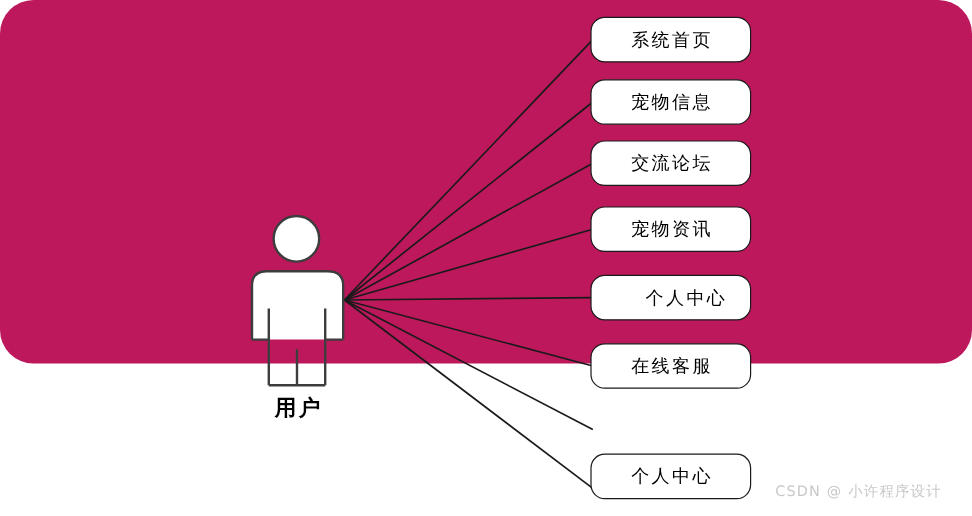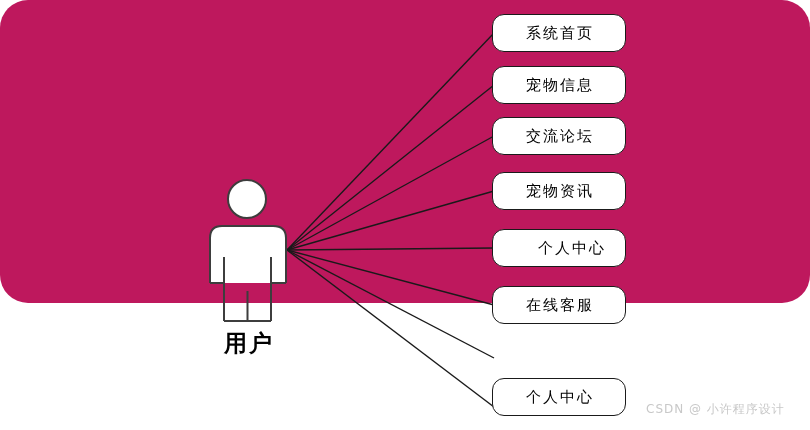--- a/index.html
+++ b/index.html
@@ -42,21 +42,21 @@
   .uc:nth-of-type(4) { top: 172px; text-align: center; }
   .uc:nth-of-type(5) { top: 229px; padding-left: 24px; }
   .uc:nth-of-type(6) { top: 286px; }
   .uc:nth-of-type(7) { top: 339px; margin-top: 39px; }
   .uc:nth-of-type(8) { top: 388px; }
   .actor-label {
     position: absolute;
     left: 206px; top: 328px;
     width: 84px;
     text-align: center;
-    font-size: 23px;
+    font-size: 18px;
     font-weight: bold;
     color: var(--text, #000000);
     letter-spacing: 2px;
     text-indent: 2px;
     z-index: 2;
   }
   .watermark {
     position: absolute;
     left: 632px; top: 401px;
     width: 175px;

